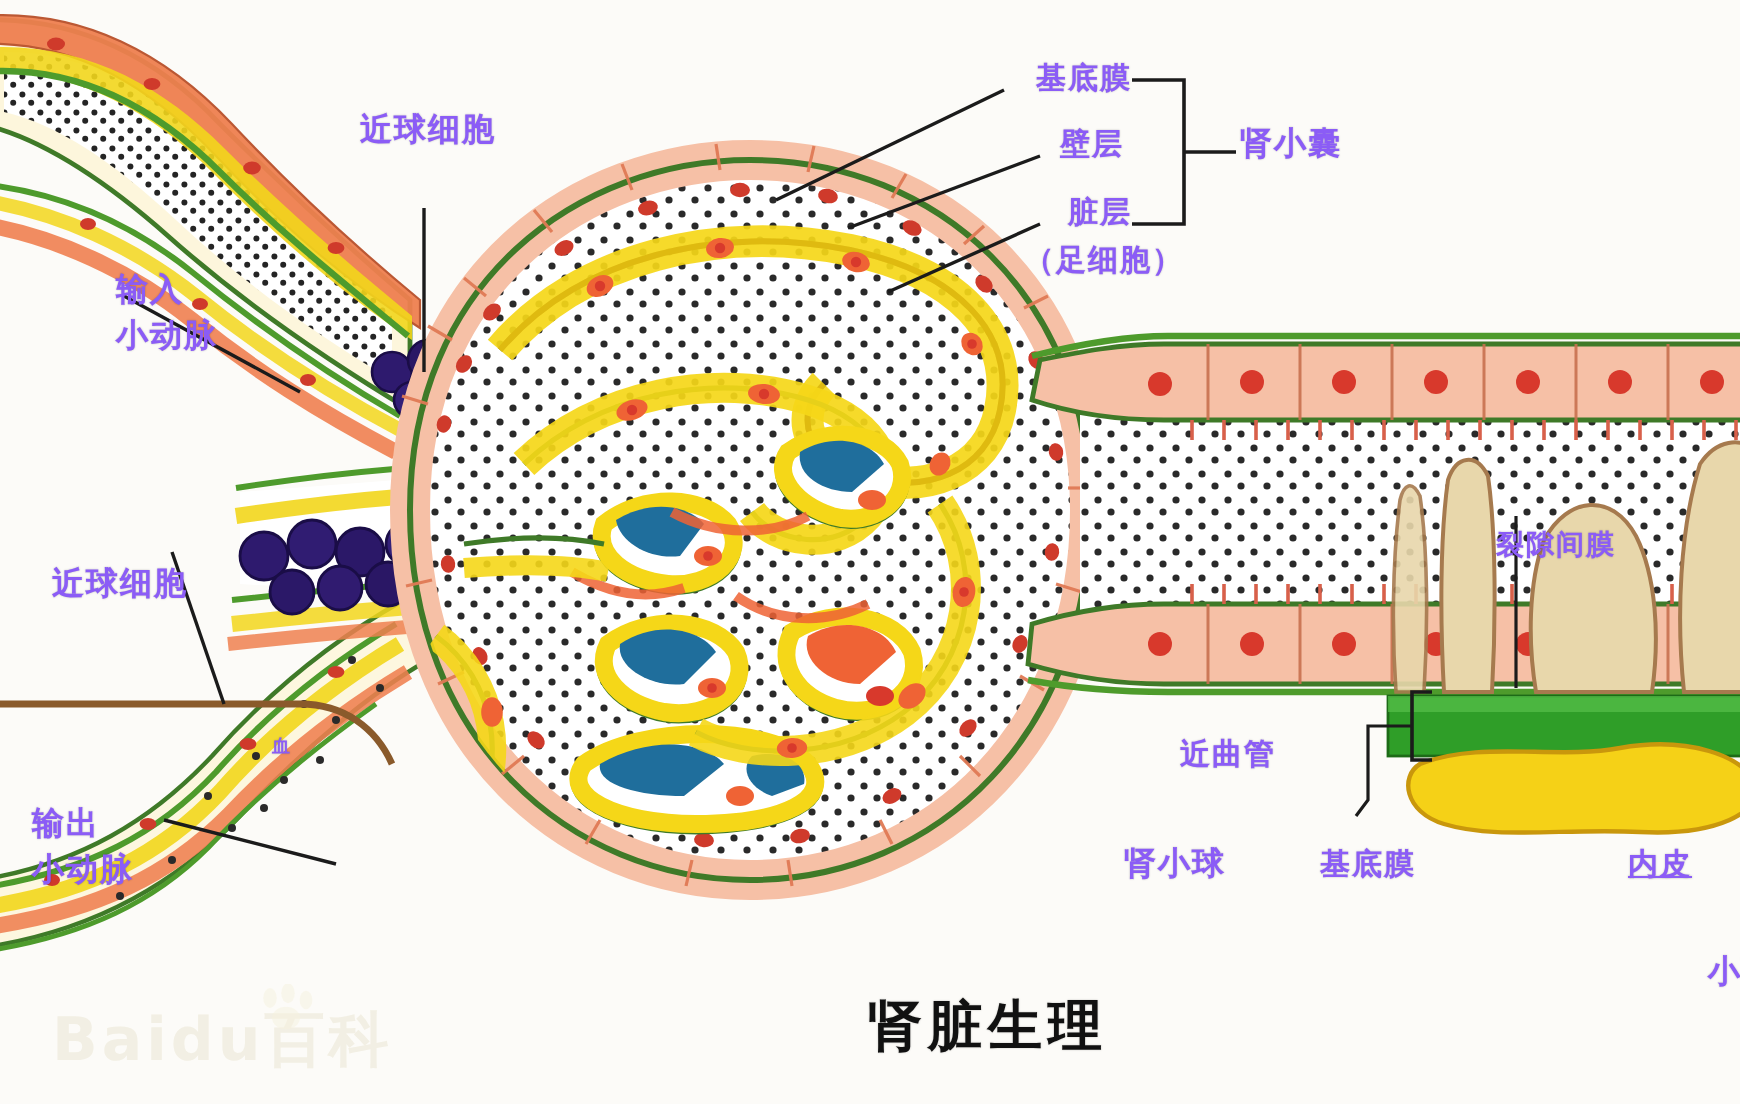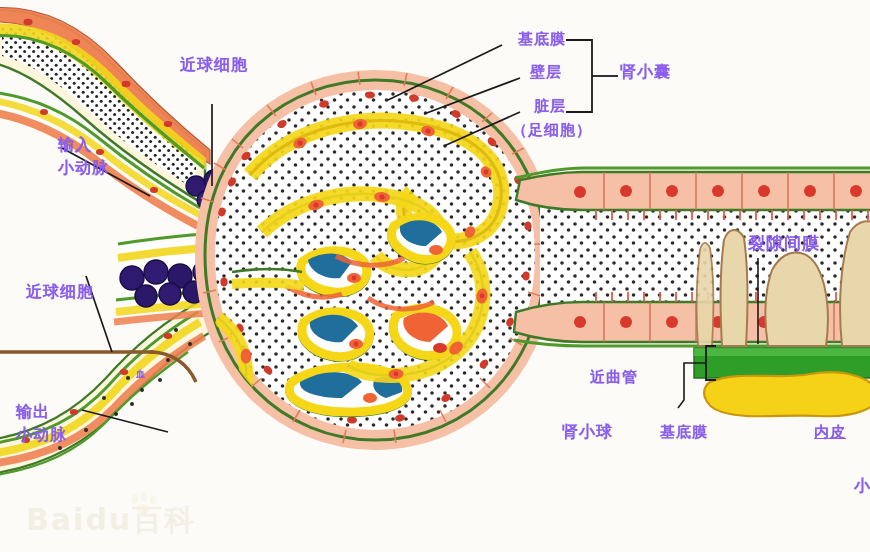--- a/index.html
+++ b/index.html
@@ -15,21 +15,21 @@
     color:#8b5cf6;
     font-family:"DejaVu Sans","Liberation Sans",sans-serif;
     font-weight:700;
     letter-spacing:1px;
     white-space:nowrap;
     line-height:1.18;
     text-shadow:0 0 1px rgba(0,0,0,.25);
   }
   .lbl.s16{font-size:16px;}
   .lbl.s15{font-size:15px;}
-  .lbl.s14{font-size:17px;}
+  .lbl.s14{font-size:14px;margin-top:32px;}
   .lbl.title{font-size:27px;letter-spacing:3px;font-weight:700;color:#111;}
   .lbl.tiny{font-size:9px;font-weight:700;letter-spacing:0;}
   .two-line{line-height:1.45;}
   #watermark{
     position:absolute;left:26px;top:500px;
     font-size:30px;font-weight:700;letter-spacing:2px;
     color:#f2efe3;opacity:.95;
     font-family:"DejaVu Sans","Liberation Sans",sans-serif;
     pointer-events:none;
   }
@@ -511,20 +511,21 @@
   <div class="lbl s16" style="left:562px;top:424px;font-family:Liberation Mono, monospace;">肾小球</div>
 
   <div class="lbl s15" style="left:660px;top:424px;">基底膜</div>
 
   <div class="lbl s14" style="left:748px;top:233px;">裂隙间膜</div>
 
   <div class="lbl s15" style="left:814px;top:424px;text-decoration:underline;">内皮</div>
 
   <div class="lbl s16" style="left:812px;top:477px;margin-left:42px;">小球</div>
 
+  <div class="lbl title" style="left:434px;top:498px;">肾脏生理</div>
 
   <div id="watermark">Baidu百科</div>
   <svg id="wm-paw" viewBox="0 0 30 24">
     <ellipse cx="7" cy="7" rx="3.4" ry="5" fill="#f6f2df"></ellipse>
     <ellipse cx="16" cy="4.6" rx="3.4" ry="5" fill="#f6f2df"></ellipse>
     <ellipse cx="25" cy="8" rx="3.2" ry="4.6" fill="#f6f2df"></ellipse>
     <ellipse cx="15" cy="17" rx="7" ry="5.6" fill="#f6f2df"></ellipse>
   </svg>
 
 </div>

